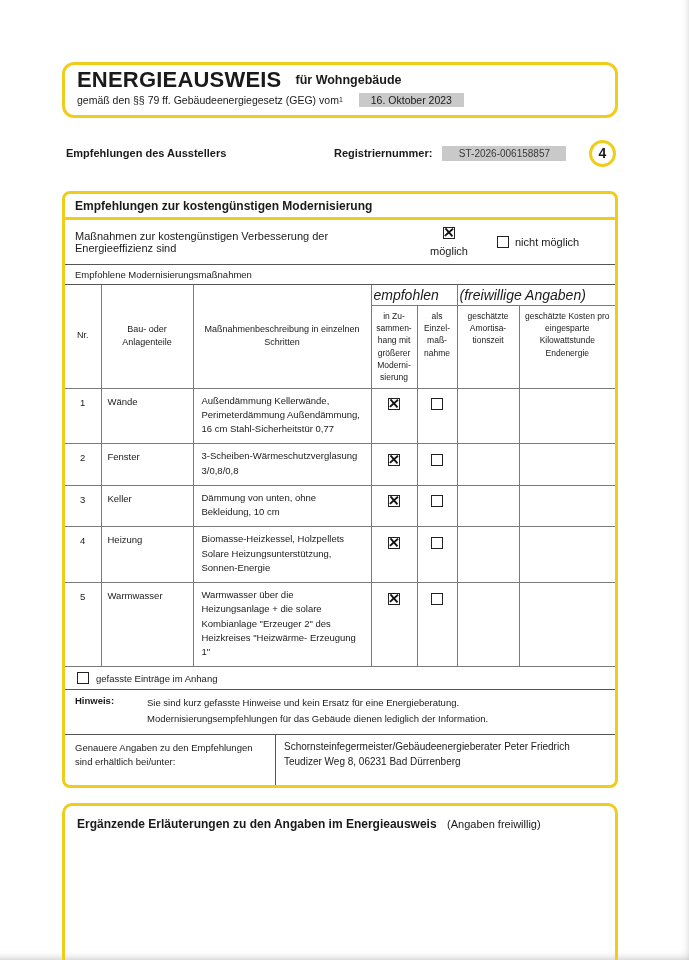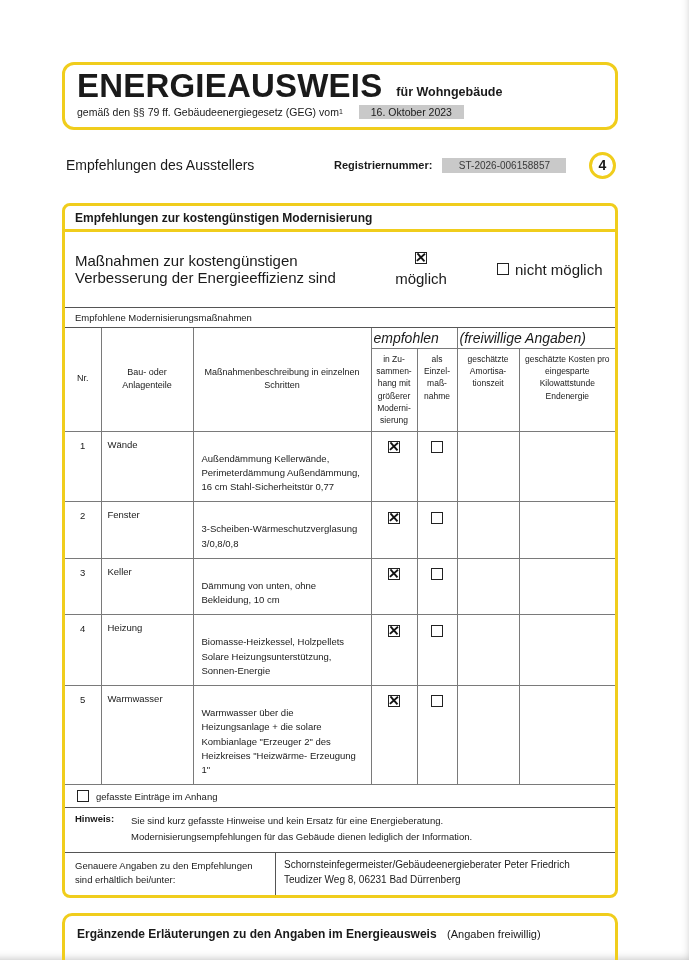--- a/index.html
+++ b/index.html
@@ -12,36 +12,36 @@
     font-family:"Liberation Sans", sans-serif;color:#1a1a1a;overflow:hidden;
     box-shadow:inset -5px -7px 10px -7px rgba(0,0,0,.28);
   }
   .content{position:absolute;left:62px;top:62px;width:556px;}
 
   sup{font-size:7px;vertical-align:super;}
 
   
   .hdr-box{border:3px solid var(--accent-yellow);border-radius:12px;padding:3px 12px 8px;margin-bottom:22px;}
   .hdr-line1{display:flex;align-items:flex-end;}
-  .doc-title{font-size:33px;font-weight:bold;line-height:1.08;letter-spacing:.2px;}
+  .doc-title{font-size:22px;font-weight:bold;line-height:1.08;letter-spacing:.2px;}
   .doc-subtitle{font-size:12.5px;font-weight:bold;margin-left:14px;position:relative;top:-5px;white-space:nowrap;}
   .hdr-line2{font-size:10.5px;display:flex;align-items:center;margin-top:1px;}
   .date-box{background:var(--highlight-gray);padding:1px 12px;margin-left:16px;}
 
   
   .meta-row{display:flex;align-items:center;margin:0 0 24px 4px;}
-  .issuer{font-weight:normal;font-size:14px;width:268px;}
+  .issuer{font-weight:bold;font-size:11px;width:268px;}
   .reg-label{font-weight:bold;font-size:11px;}
   .reg-value{background:var(--highlight-gray);color:#3a3a3a;font-size:10px;padding:2px 12px;margin-left:10px;min-width:100px;text-align:center;}
   .page-circle{margin-left:auto;margin-right:2px;width:21px;height:21px;border:3px solid var(--accent-yellow);border-radius:50%;display:flex;align-items:center;justify-content:center;font-weight:bold;font-size:14px;}
 
   
   .main-box{border:3px solid var(--accent-yellow);border-radius:8px;overflow:hidden;margin-bottom:15px;}
   .box-title{font-weight:bold;font-size:12px;padding:5px 10px 4px;border-bottom:3px solid var(--accent-yellow);}
-  .statement-row{display:flex;align-items:center;padding:20px 10px;font-size:15px;border-bottom:1px solid #555;gap:28px;}
+  .statement-row{display:flex;align-items:center;padding:7px 10px;font-size:11px;border-bottom:1px solid #555;}
   .statement-row .stmt{flex:1;}
   .opt{display:flex;align-items:center;gap:6px;}
   .opt-possible{width:96px;flex-direction:column;}
   .opt-notpossible{width:108px;}
   .section-row{font-size:9.5px;padding:4px 10px;border-bottom:1px solid #555;}
 
   
   .cb{display:inline-block;width:10px;height:10px;border:1px solid #222;position:relative;background:#fff;vertical-align:middle;flex:none;}
   .cb[data-checked="true"]::before{
     content:"\2715";position:absolute;left:50%;top:50%;
@@ -53,31 +53,31 @@
   .measures{width:100%;border-collapse:collapse;table-layout:fixed;font-size:9.5px;}
   .measures th,.measures td{border:1px solid #7a7a7a;font-weight:normal;}
   .measures tr > *:first-child{border-left:none;}
   .measures tr > *:last-child{border-right:none;}
   .measures thead tr:first-child > *{border-top:none;}
   .grp{font-size:14px;text-align:left;padding:2px;height:13px;font-style:italic;}
   .sub{font-size:8.5px;text-align:center;vertical-align:top;padding:4px 2px;height:62px;line-height:1.45;}
   .mid{text-align:center;vertical-align:middle;font-size:9px;padding:2px 4px;line-height:1.5;}
   .c-nr{text-align:center;vertical-align:top;padding-top:8px;}
   .c-comp{vertical-align:top;padding:7px 6px 6px;}
-  .c-desc{vertical-align:top;padding:20px 8px 7px;line-height:1.5;}
+  .c-desc{vertical-align:top;padding:5px 8px 7px;line-height:1.5;}
   .c-cb{text-align:center;vertical-align:top;padding-top:9px;}
   .c-empty{background:#fff;}
 
   .more-row{display:flex;align-items:center;gap:7px;padding:5px 10px 5px 12px;border-bottom:1px solid #555;font-size:9.5px;}
-  .hint-row{display:flex;padding:5px 10px 7px;border-bottom:1px solid #555;font-size:9.5px;}
+  .hint-row{display:flex;padding:5px 10px 7px;border-bottom:1px solid #555;font-size:9.5px;gap:16px;}
   .hint-label{font-weight:bold;width:56px;flex:none;}
   .hint-text{flex:1;line-height:1.65;}
   .hint-text .line{display:block;}
   .contact-row{display:flex;font-size:9.5px;}
-  .contact-left{width:192px;flex:none;padding:6px 8px 8px 10px;border-right:1px solid #555;line-height:1.5;}
+  .contact-left{width:192px;flex:none;padding:6px 8px 16px 10px;border-right:1px solid #555;line-height:1.5;}
   .contact-right{flex:1;padding:4px 8px 4px;font-size:10px;line-height:1.55;}
 
   
   .notes-box{border:3px solid var(--accent-yellow);border-radius:10px;height:196px;padding:8px 12px;box-sizing:border-box;}
   .notes-title{font-weight:bold;font-size:12px;}
   .notes-suffix{font-size:11px;margin-left:6px;}
 </style>
 </head>
 <body>
 

